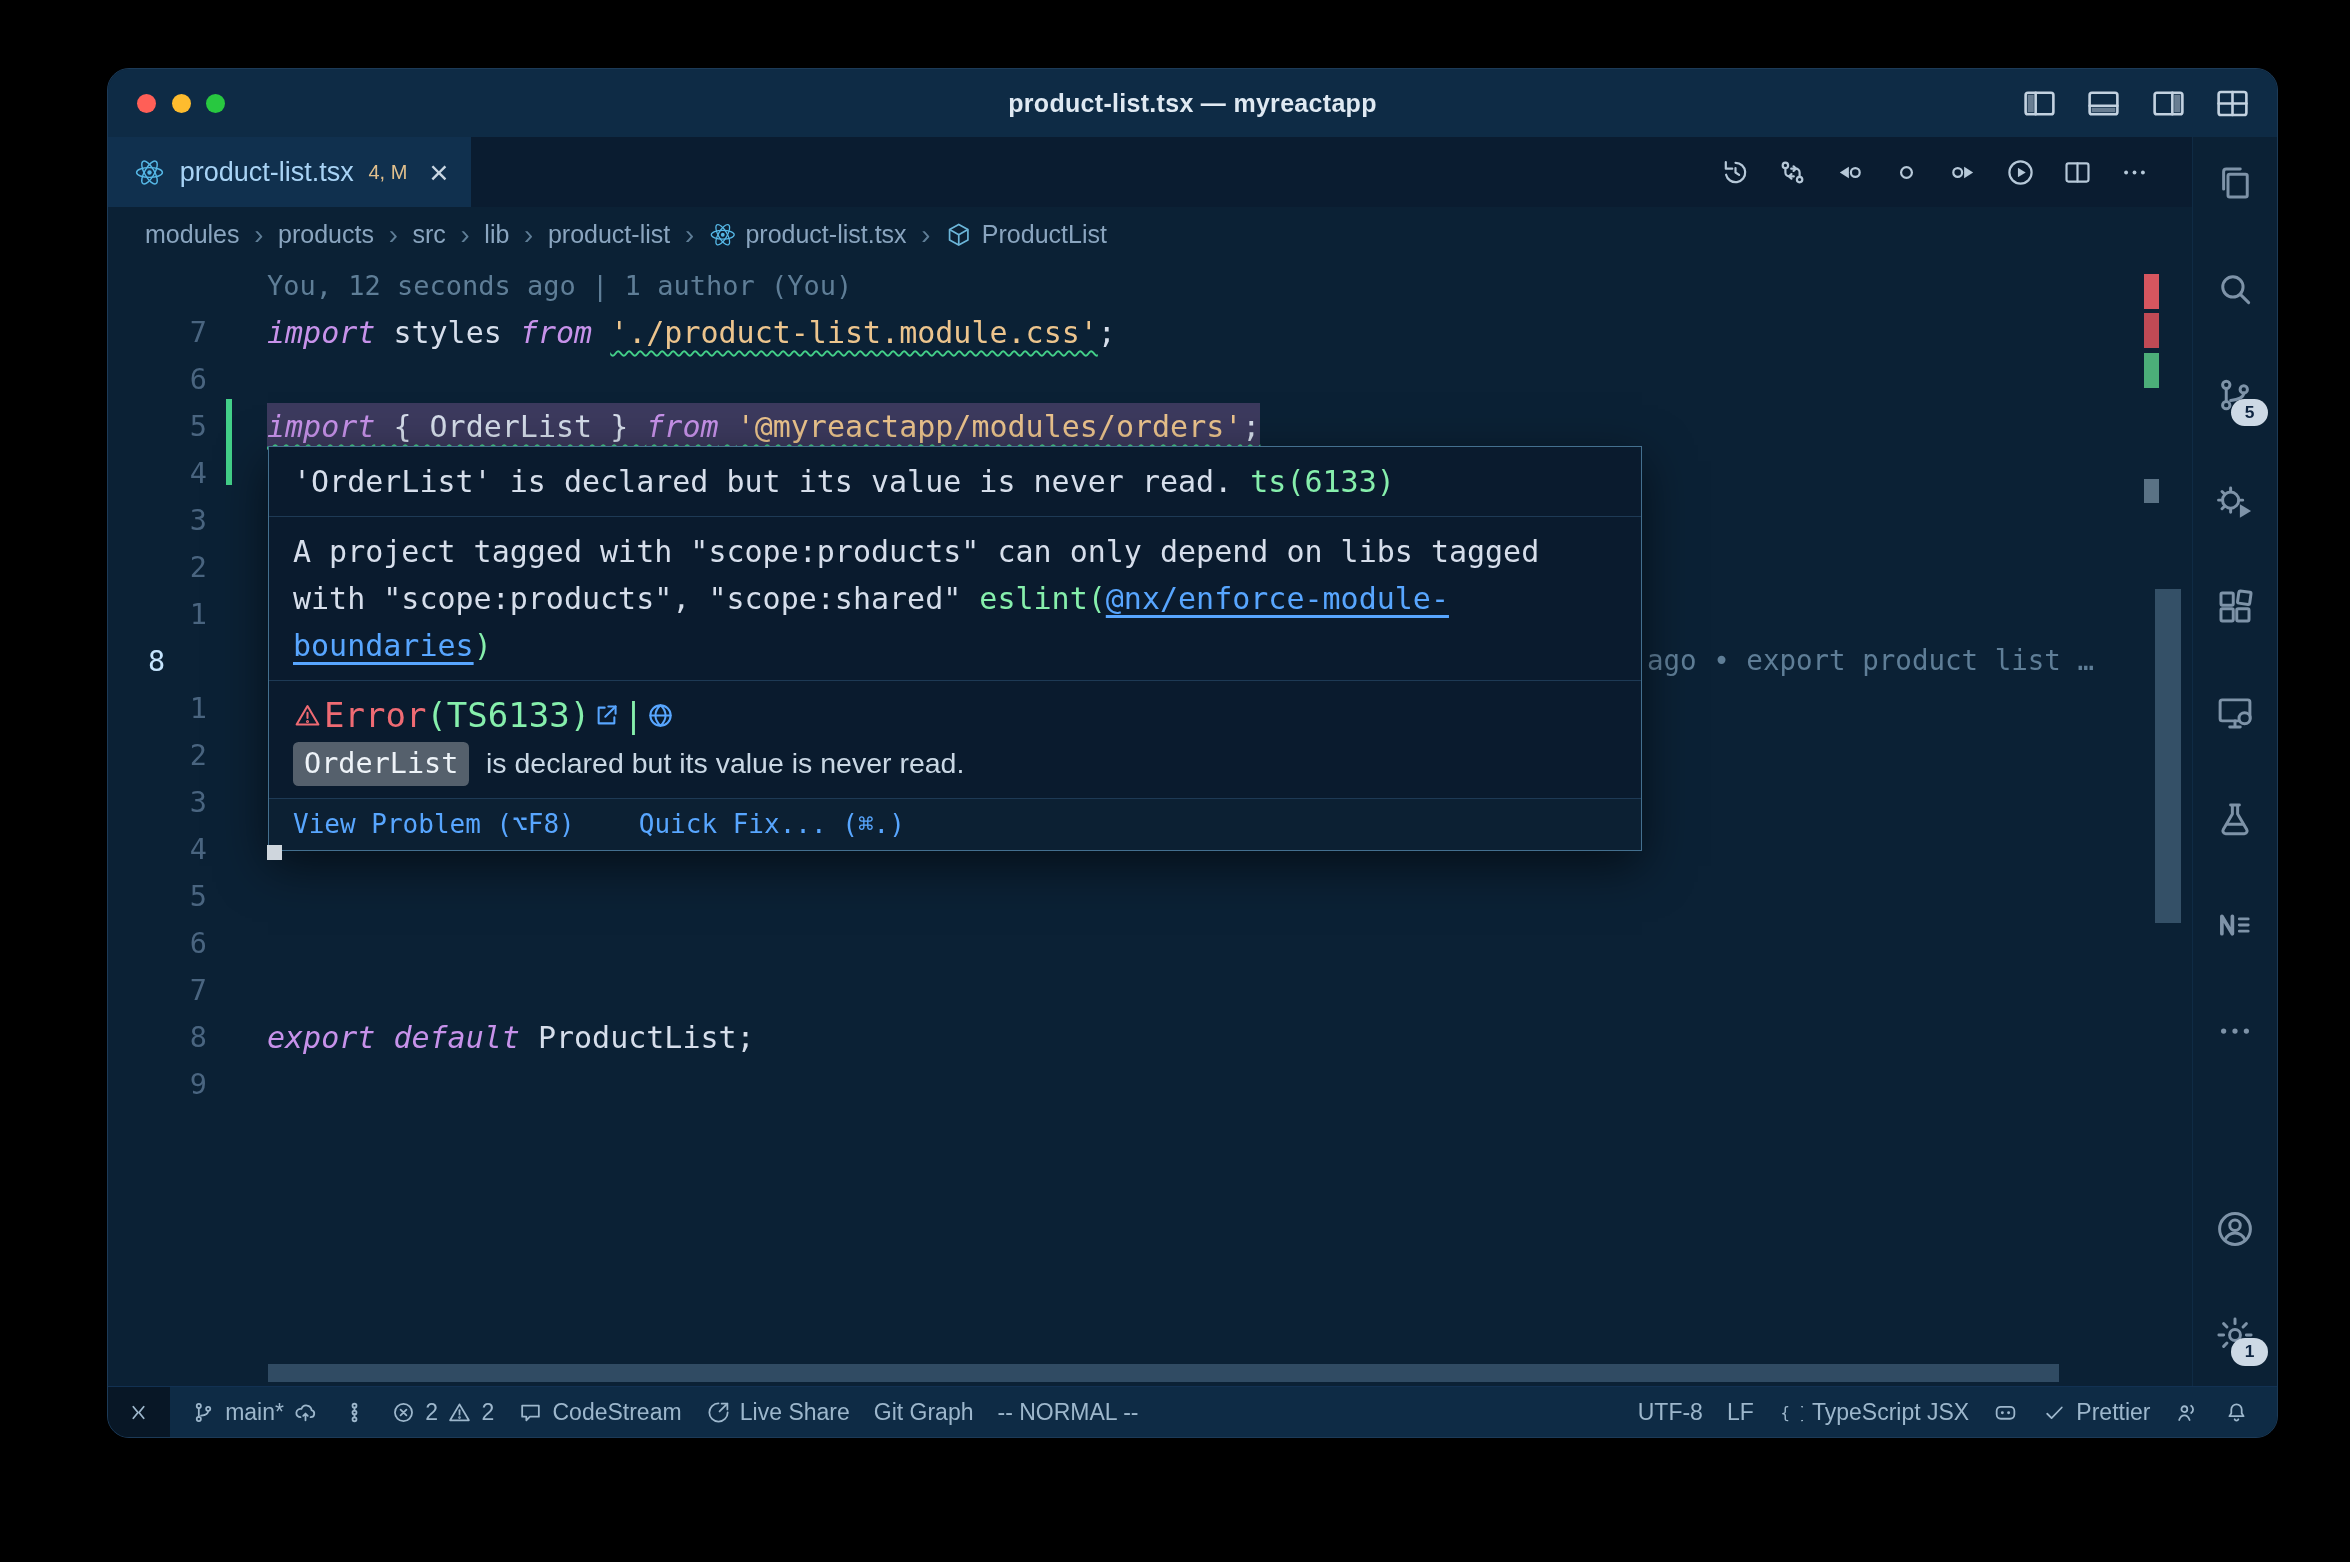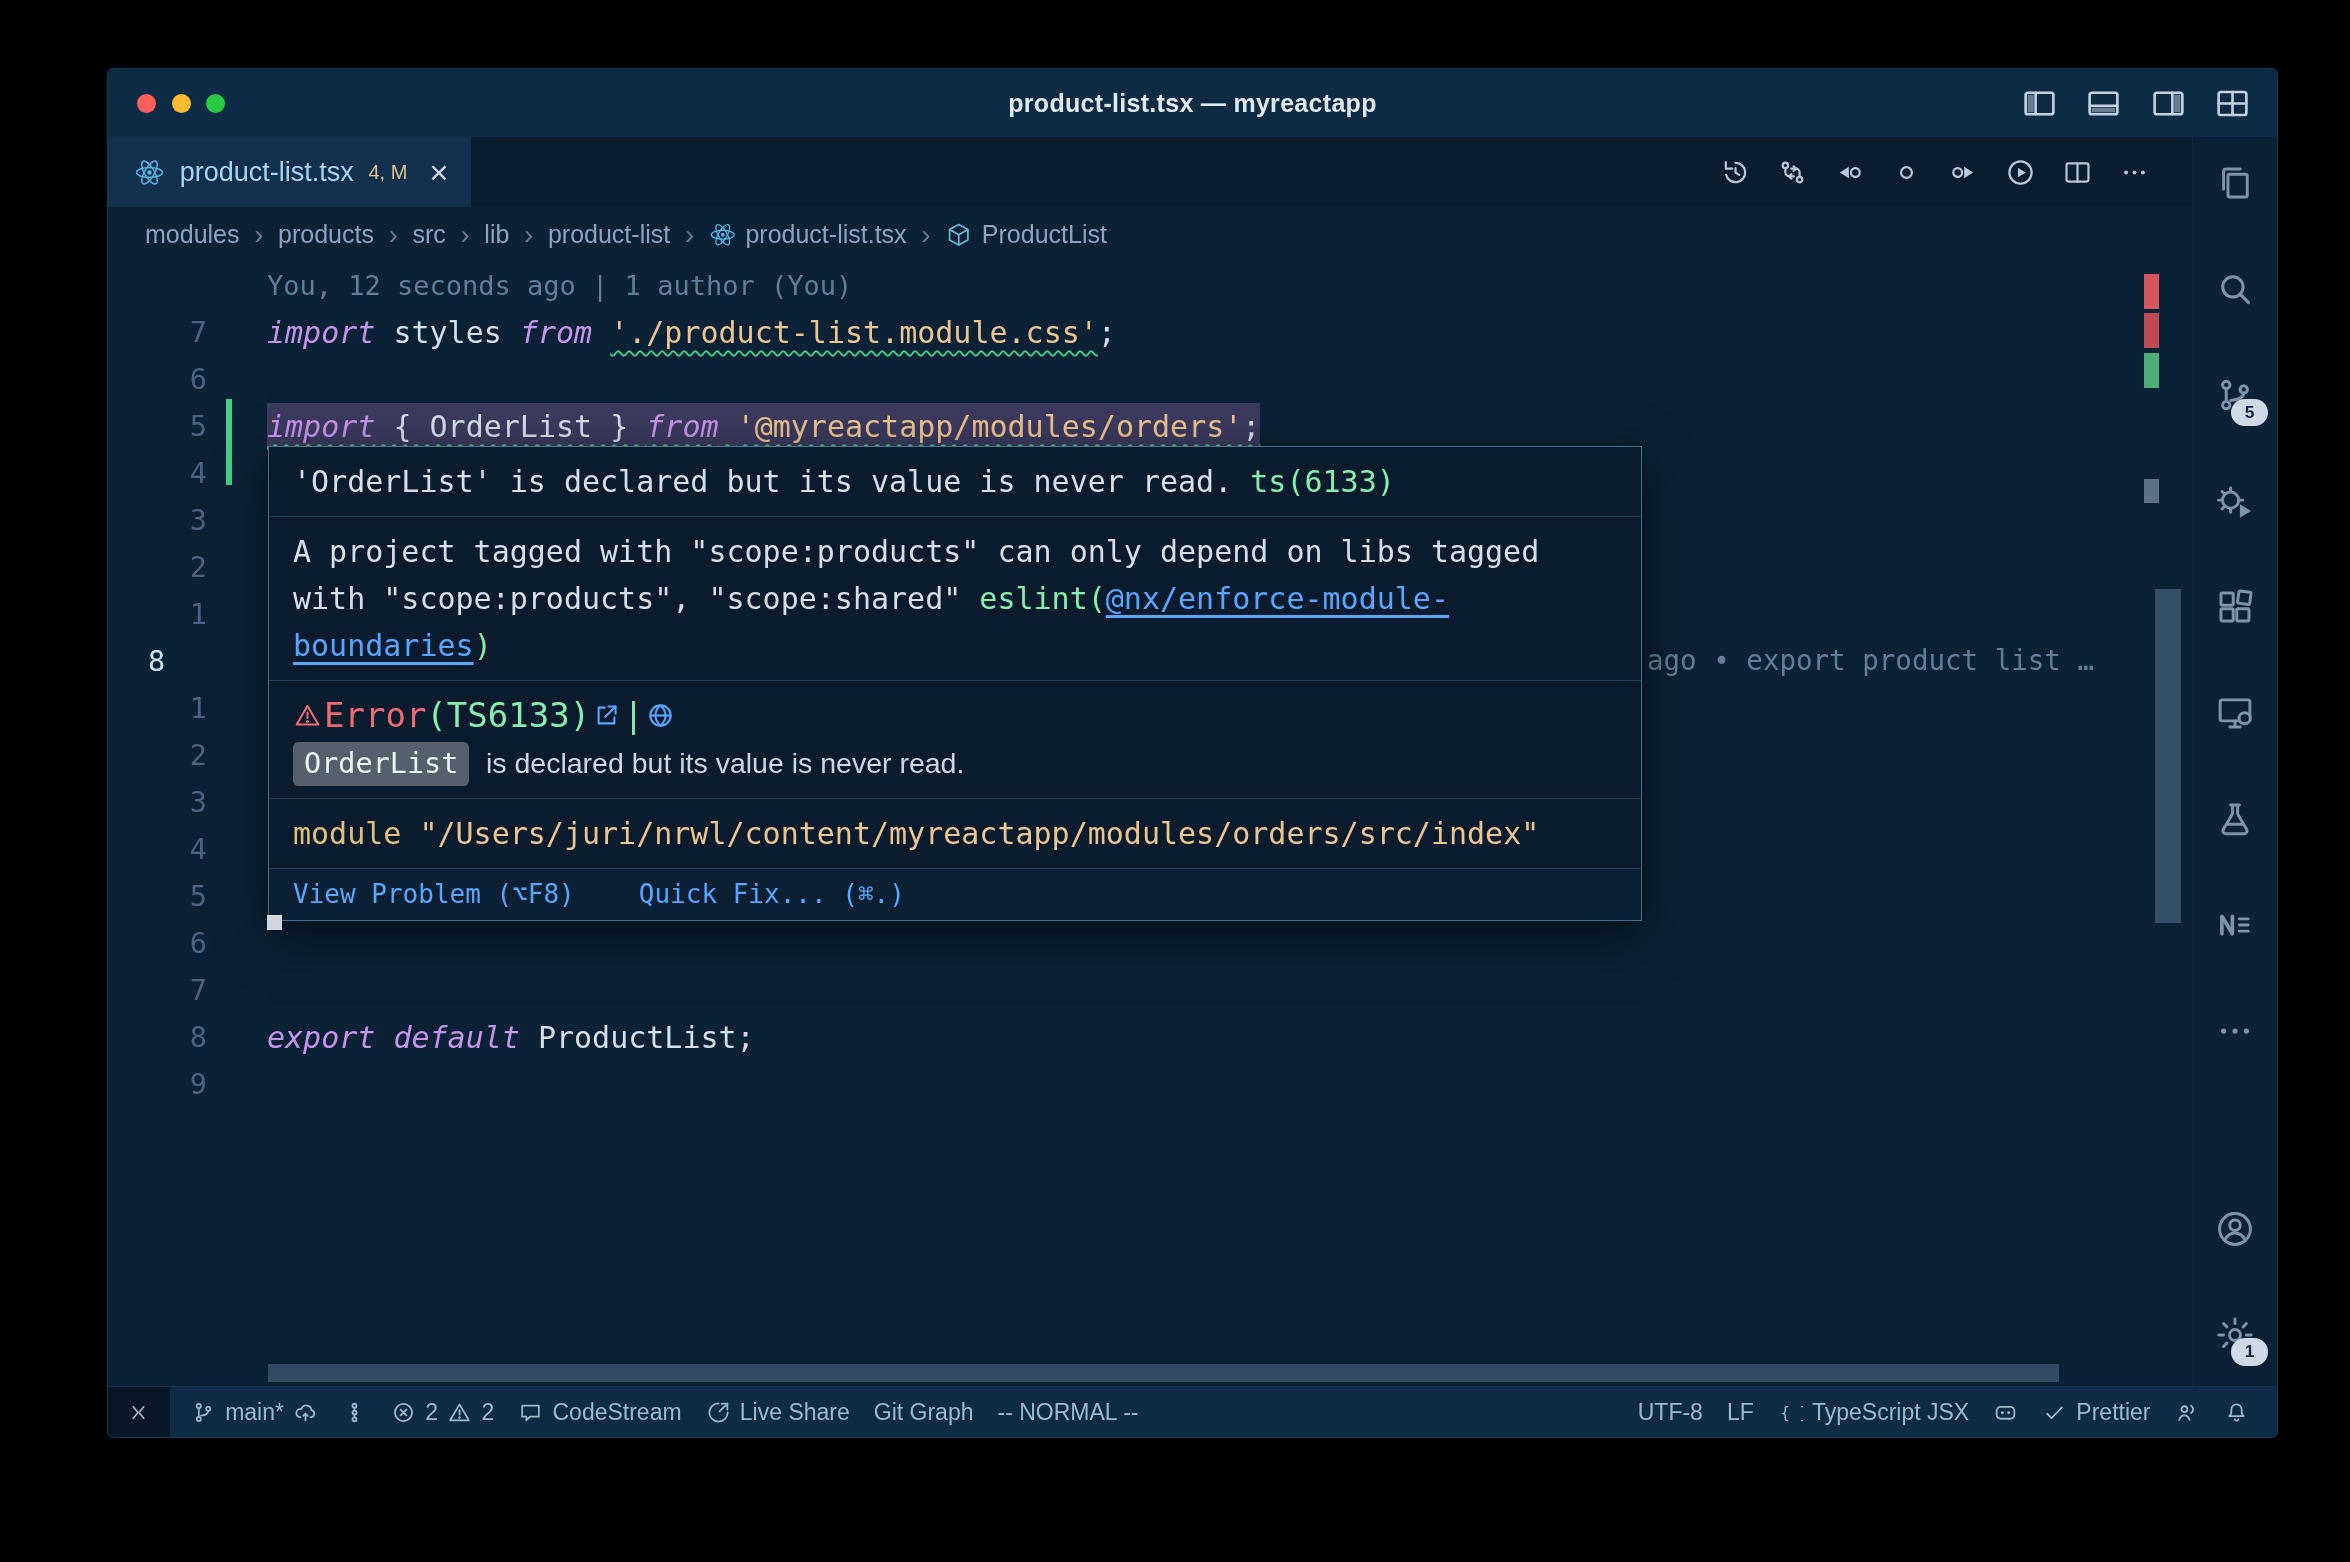--- a/index.html
+++ b/index.html
@@ -1,17 +1,17 @@
 <!DOCTYPE html>
 <html style="font-size:14.7px"><head>
 <meta charset="utf-8">
 <style>
   html,body{margin:0;padding:0;background:#000;}
   body{width:2351px;height:1563px;position:relative;overflow:hidden;font-family:"Liberation Sans",sans-serif;}
-  .window{position:absolute;left:107px;top:68px;width:2169px;height:1368px;background:#0b2135;border-radius:6px;
+  .window{position:absolute;left:107px;top:68px;width:2169px;height:1368px;background:#0b2135;border-radius:22px;
     border:0.9px solid #1c3a57;box-shadow:0 46px 110px rgba(0,0,0,.8);display:flex;flex-direction:column;overflow:hidden;}
   
   .titlebar{flex:0 0 68px;background:#0e2b45;display:flex;align-items:center;position:relative;}
   .traffic{position:absolute;left:29px;display:flex;gap:15.6px;}
   .dot{width:19px;height:19px;border-radius:50%;}
   .dot.red{background:#ff5f57}.dot.yellow{background:#febc2e}.dot.green{background:#28c840}
   .title{flex:1;text-align:center;color:#dfe9f2;font-size:25px;font-weight:700;letter-spacing:0.3px;}
   .tb-actions{position:absolute;right:26px;display:flex;gap:27.5px;color:#c3d2e0;}
   .tb-actions .ic{width:37px;height:37px;}
   
@@ -400,23 +400,20 @@
                       <circle cx="12" cy="12" r="8.4"></circle>
                       <path d="M3.6 12h16.8M12 3.6c-5.6 5-5.6 11.8 0 16.8M12 3.6c5.6 5 5.6 11.8 0 16.8"></path>
                     </svg>
                   </span>
               </div>
               <div class="hp-detail">
                 <span class="hp-badge mono">OrderList</span>
                 <span class="hp-dtext">is declared but its value is never read.</span>
               </div>
             </div>
-            <div class="hp-section hp-module">
-              <span class="mono kwgold">module</span><span class="mono strtan"> "/Users/juri/nrwl/content/myreactapp/modules/orders/src/index"</span>
-            </div>
             <div class="hp-footer">
               <span class="hp-action">View Problem (⌥F8)</span>
               <span class="hp-action">Quick Fix... (⌘.)</span>
             </div>
             <div class="hp-handle"></div>
           </div>
 
           <div class="marker m-red1"></div>
           <div class="marker m-red2"></div>
           <div class="marker m-green"></div>

